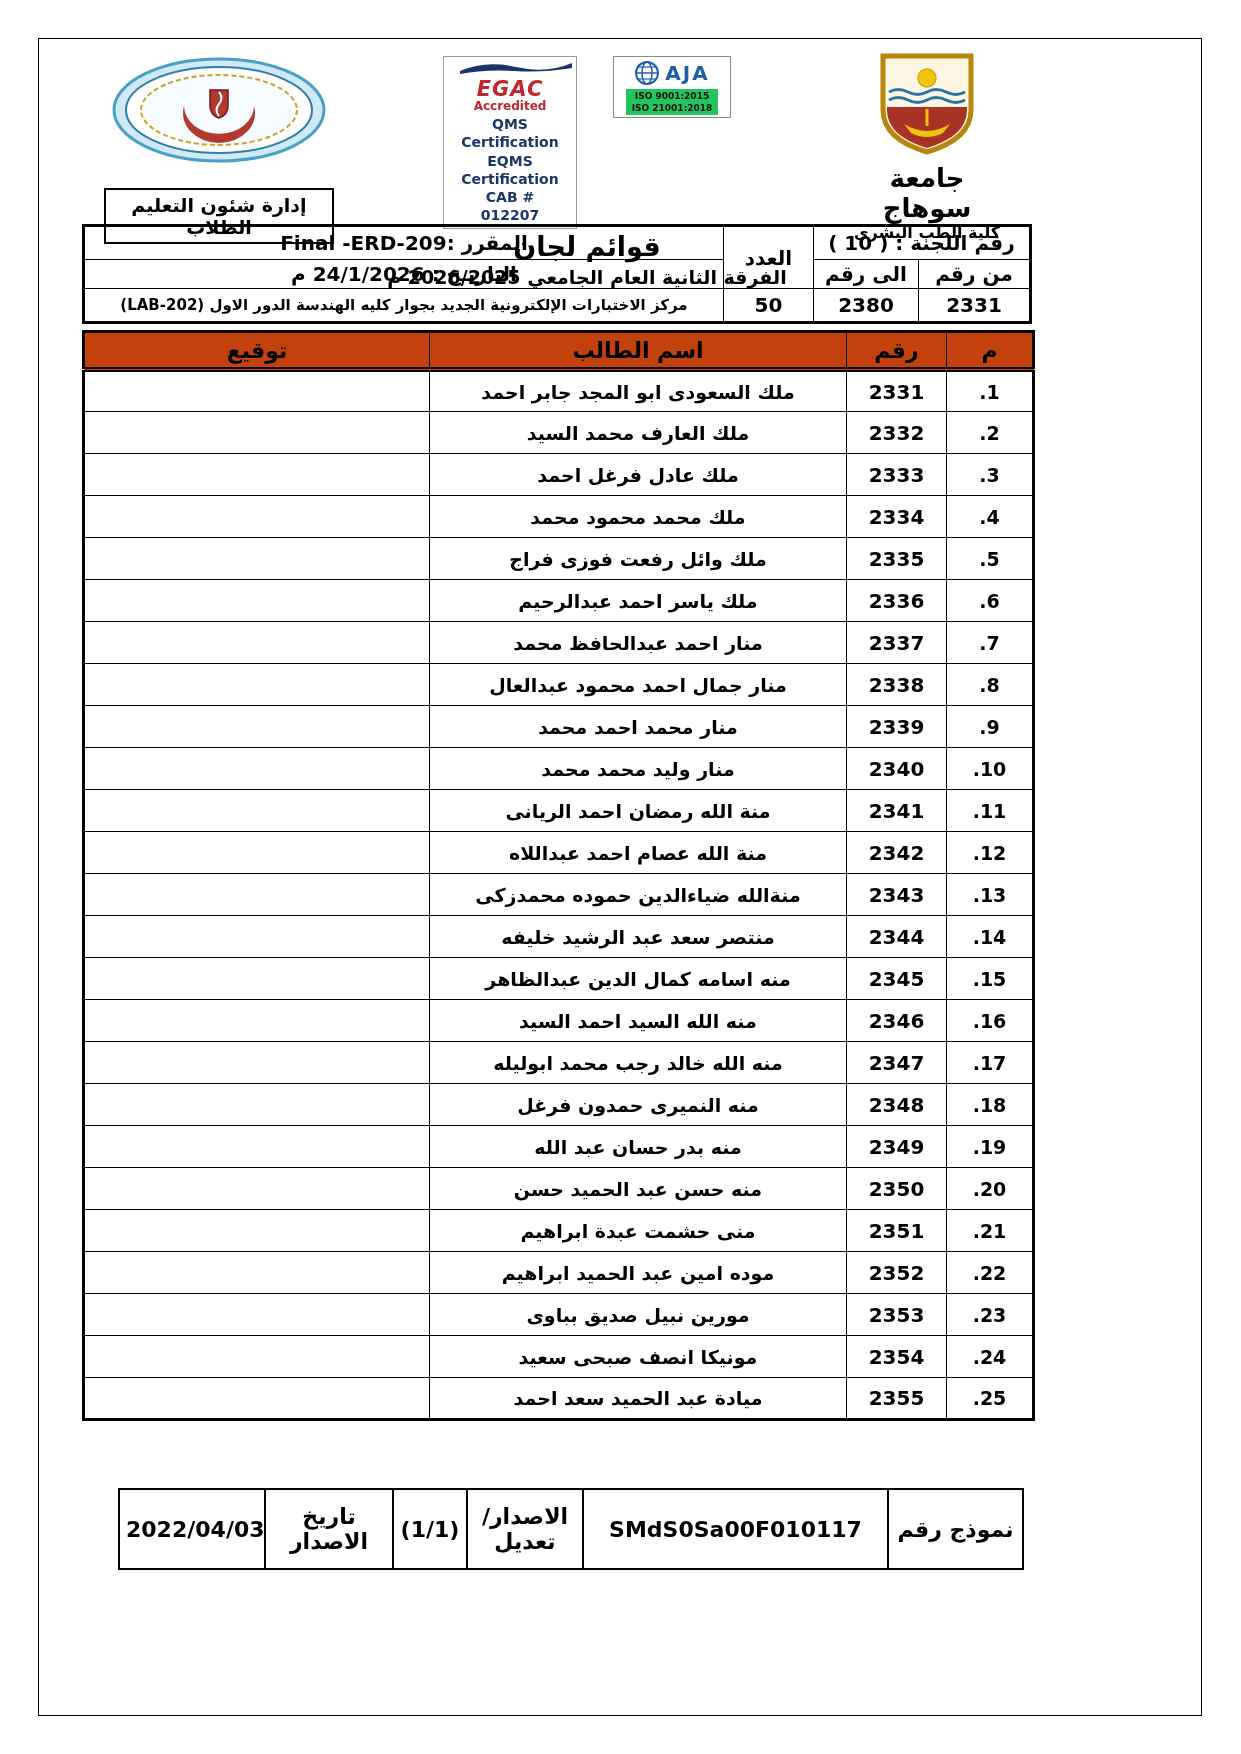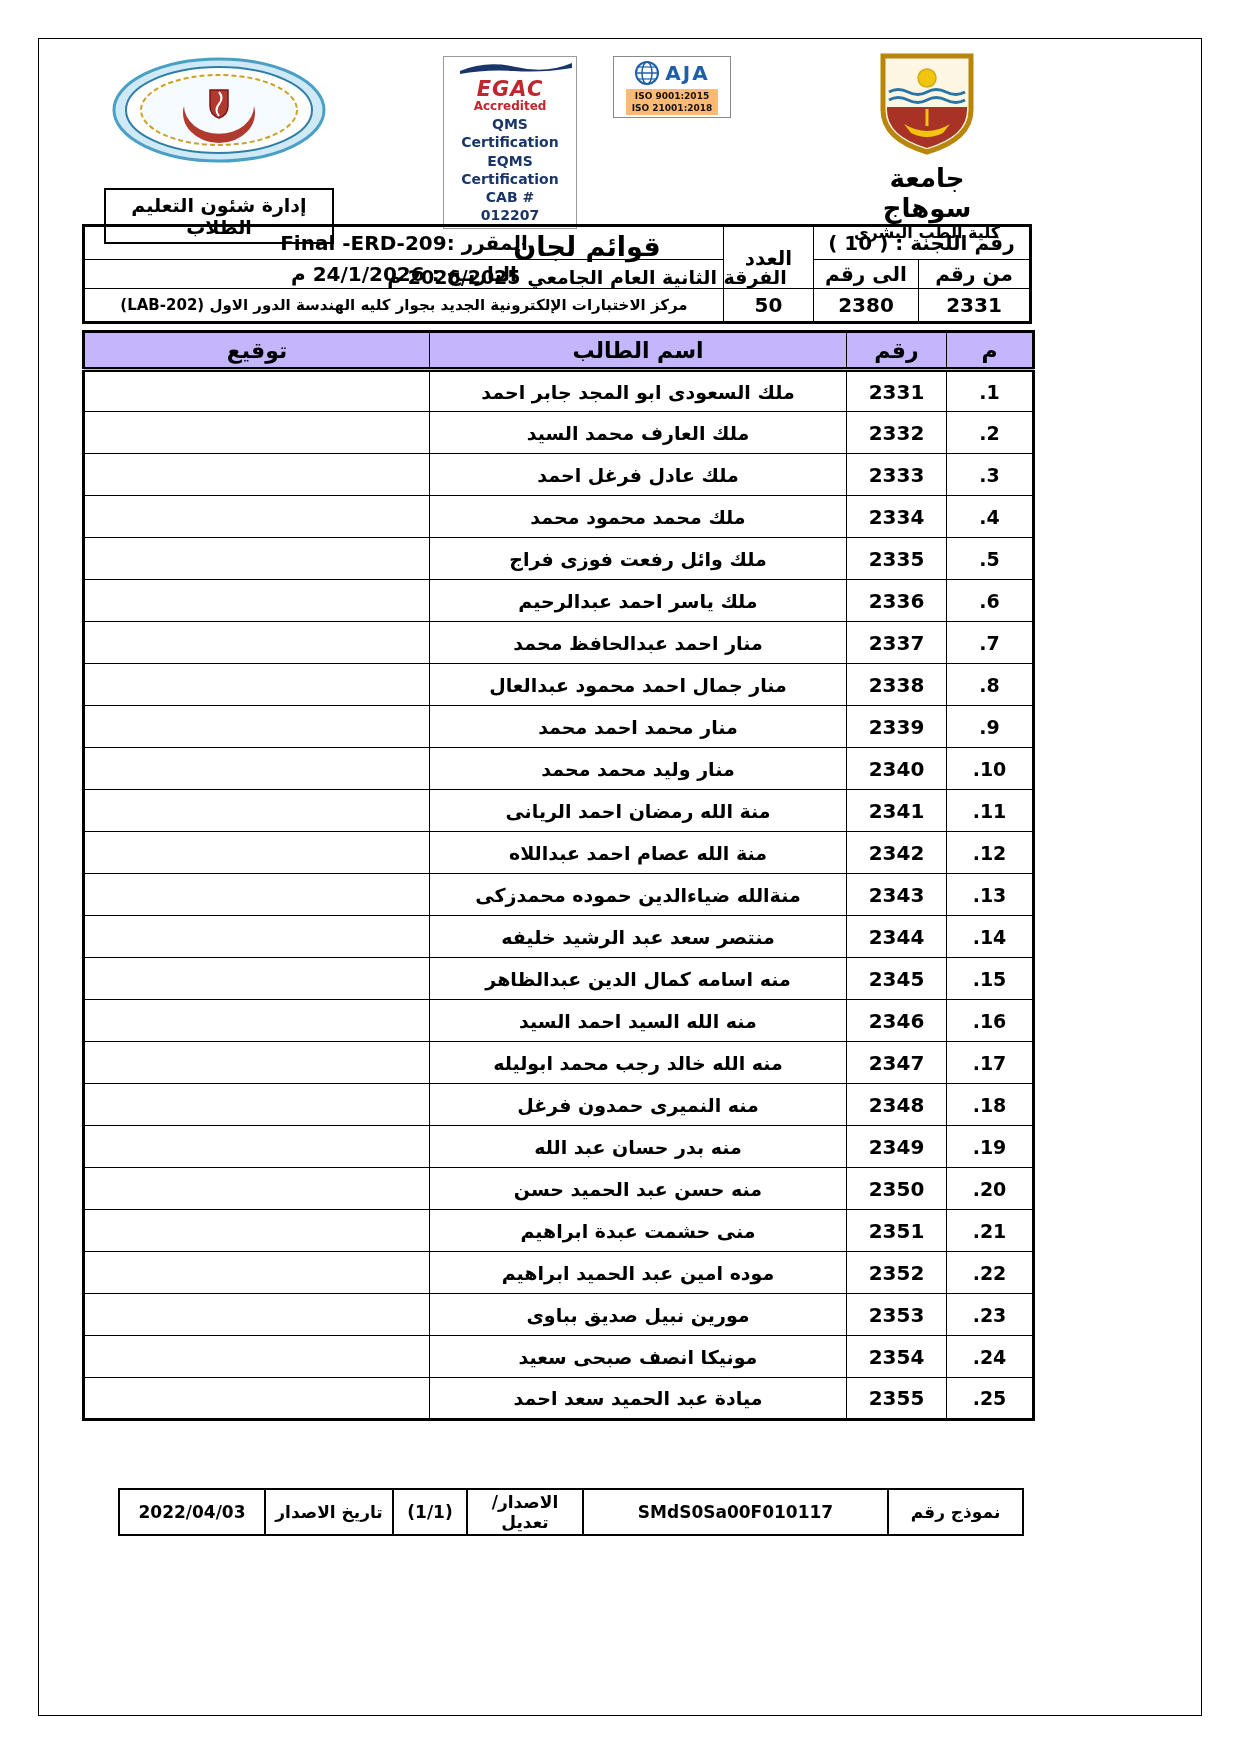--- a/index.html
+++ b/index.html
@@ -22,45 +22,45 @@
   .uni-name     { font-size:26px; margin-top:3px; direction:rtl; }
   .uni-faculty  { font-size:16px; direction:rtl; }
 
   .egac { width:134px; border:1px solid #9a9a9a; padding:2px 12px 4px; background:#fff; }
   .egac-name { color:#c0262d; font-size:21px; font-style:italic; letter-spacing:1px; line-height:1.05; }
   .egac-acc  { color:#c0262d; font-size:12px; line-height:1.1; }
   .egac-lines{ color:#1a3668; font-size:14px; line-height:1.3; margin-top:2px; }
   .aja { width:118px; border:1px solid #8a8a8a; padding:3px 12px 2px; background:#fff; }
   .aja-top { display:flex; align-items:center; justify-content:center; gap:5px; }
   .aja-name { color:#1f5fa8; font-size:20px; letter-spacing:2px; }
-  .aja-iso { font-size:9px; color:#111; background:#fdba74; margin-top:3px; line-height:1.35; padding:1px 0; }
+  .aja-iso { font-size:9px; color:#111; background:#22c55e; margin-top:3px; line-height:1.35; padding:1px 0; }
 
   
   .info-table { position:absolute; left:82px; top:224px; width:950px; border-collapse:collapse; border:3px solid #000; table-layout:fixed; }
   .info-table td { border:1.5px solid #000; text-align:center; vertical-align:middle; font-size:20px; padding:2px 6px; }
   .info-table tr:nth-child(1) td { height:34px; }
   .info-table tr:nth-child(2) td { height:27px; }
   .info-table tr:nth-child(3) td { height:34px; }
   .info-table td.location { font-size:15px; }
   .val-ltr { direction:ltr; unicode-bidi:isolate; }
   .cell-rtl { direction:rtl; }
 
   
   .main-table { position:absolute; left:82px; top:330px; width:950px; border-collapse:collapse; border:3px solid #000; table-layout:fixed; }
   .main-table th {
-    background:#c4b5fd; border:1.5px solid #000; border-bottom:5px double #000;
+    background:#c2410c; border:1.5px solid #000; border-bottom:5px double #000;
     font-size:22px; height:38px; text-align:center; vertical-align:middle;
   }
   .main-table td { border:1px solid #000; height:42px; text-align:center; vertical-align:middle; font-size:19px; direction:rtl; }
   .main-table td.c-id { font-size:20px; }
   .main-table td.c-m  { font-size:19px; }
 
   
   .footer-table { position:absolute; left:118px; top:1488px; border-collapse:collapse; table-layout:fixed; width:904px; }
-  .footer-table td { border:2px solid #000; text-align:center; vertical-align:middle; font-size:17px; height:38px; padding:2px 6px; direction:rtl; }
+  .footer-table td { border:2px solid #000; text-align:center; vertical-align:middle; font-size:22px; height:38px; padding:14px 6px; direction:rtl; }
   .footer-table td.ltr { direction:ltr; }
 </style>
 </head>
 <body>
 
 <div class="page">
   <div class="page-border"></div>
 
   <div class="left-emblem">
     <svg width="218" height="108" viewBox="0 0 218 108">

